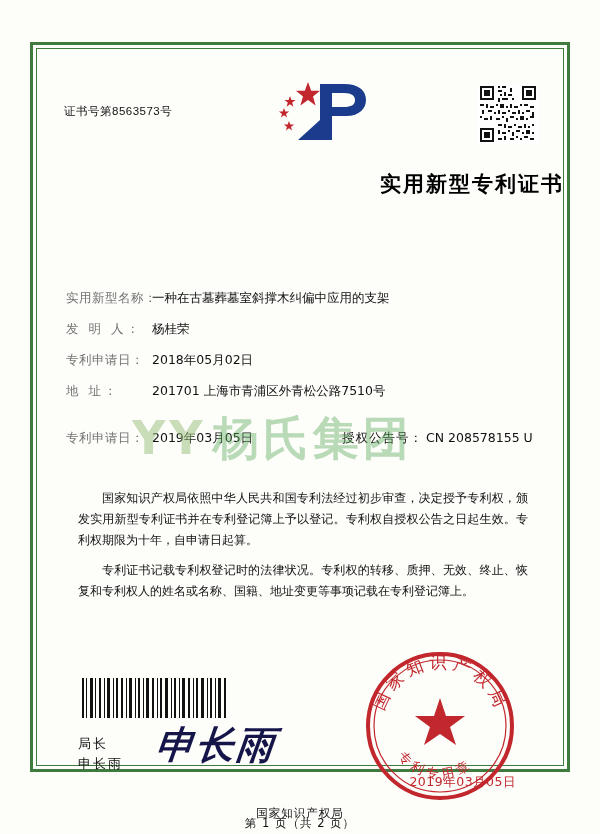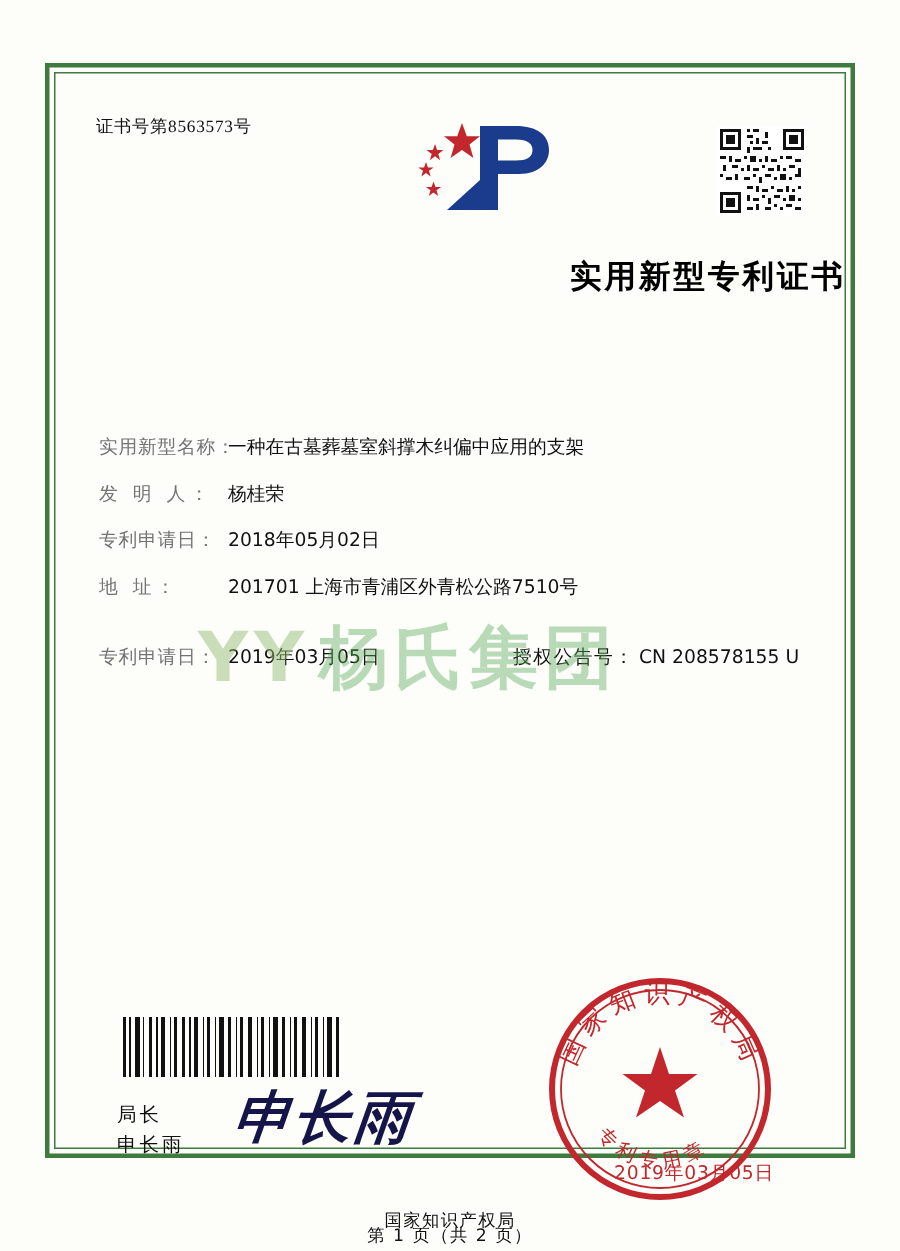--- a/index.html
+++ b/index.html
@@ -27,23 +27,23 @@
   }
   .content{
     position:absolute;
     left:36px;top:48px;
     width:528px;
     height:718px;
   }
 
   
   .cert-no{
-    position:absolute;left:28px;top:29px;
+    position:absolute;left:28px;top:56px;
     font-size:11.5px;color:#111;letter-spacing:0.5px;
-    font-family:Liberation Serif, serif;
+    font-family:Liberation Sans, sans-serif;
     text-align:center;
   }
   .logo{
     position:absolute;left:232px;top:28px;width:104px;height:72px;
   }
   .qr{
     position:absolute;right:26px;top:36px;width:60px;height:60px;
   }
   .qr svg{display:block;}
 
@@ -293,20 +293,24 @@
       <div class="field">
         <span class="flabel">地 址：</span><span class="fvalue">201701 上海市青浦区外青松公路7510号</span>
       </div>
 
       <div class="field two" style="margin-top:16px;">
         <span class="flabel wide">专利申请日：</span><span class="fvalue">2019年03月05日</span><span class="f-secondlabel">授权公告号：</span><span class="fvalue">CN 208578155 U</span>
       </div>
 
     </div>
 
+    <div class="paras">
+      <div class="para">国家知识产权局依照中华人民共和国专利法经过初步审查，决定授予专利权，颁发实用新型专利证书并在专利登记簿上予以登记。专利权自授权公告之日起生效。专利权期限为十年，自申请日起算。</div>
+      <div class="para">专利证书记载专利权登记时的法律状况。专利权的转移、质押、无效、终止、恢复和专利权人的姓名或名称、国籍、地址变更等事项记载在专利登记簿上。</div>
+    </div>
 
     <div class="watermark">
       <span class="wm-mark">YY</span><span>杨氏集团</span>
     </div>
 
     <div class="barcode">
       <svg width="150" height="44" viewBox="0 0 150 44" shape-rendering="crispEdges">
         <rect width="150" height="44" fill="#fdfdfa"></rect>
         <g fill="#111">
           <rect x="2" y="0" width="2" height="40"></rect>

